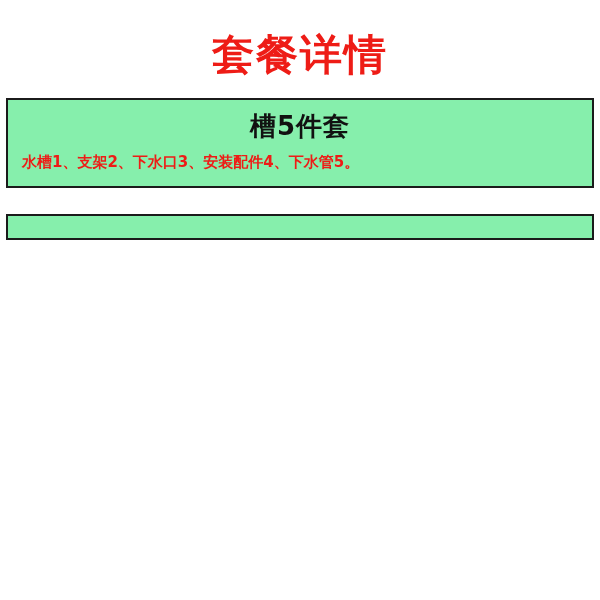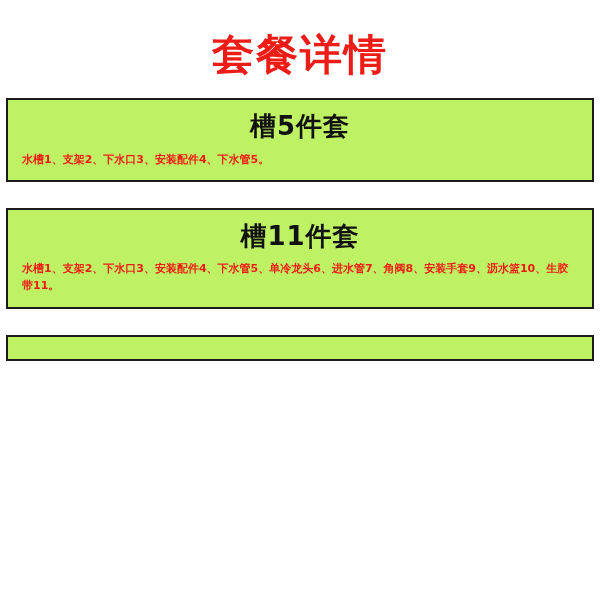--- a/index.html
+++ b/index.html
@@ -29,34 +29,34 @@
     margin: 0;
     padding-top: 30px;
     padding-bottom: 18px;
     line-height: 1.2;
   }
   .package-box {
     border: 2px solid #1b1b1b;
     box-sizing: border-box;
     margin: 0 6px 22px 6px;
     padding: 10px 8px 12px 8px;
-    background: #bef264;
+    background: #86efac;
   }
   .package-title {
     text-align: center;
     color: #111111;
     font-size: 26px;
     font-weight: bold;
     line-height: 1.25;
     margin: 0 0 8px 0;
     letter-spacing: 1px;
   }
   .package-items {
     color: #ee1c16;
-    font-size: 11px;
+    font-size: 15px;
     font-weight: bold;
     line-height: 1.55;
     margin: 0;
     padding: 0 6px;
     word-break: break-all;
   }
   .box-5 { margin-bottom: 26px; }
   .box-11 { margin-bottom: 26px; }
   .box-13 { margin-bottom: 0; }
 </style>
@@ -65,21 +65,17 @@
 
 <div class="page">
 
   <h1 class="main-title">套餐详情</h1>
 
   <div class="package-box box-5">
     <div class="package-title">槽5件套</div>
     <div class="package-items">水槽1、支架2、下水口3、安装配件4、下水管5。</div>
   </div>
 
-  <div class="package-box box-11">
-    <div class="package-title">槽11件套</div>
-    <div class="package-items">水槽1、支架2、下水口3、安装配件4、下水管5、单冷龙头6、进水管7、角阀8、安装手套9、沥水篮10、生胶带11。</div>
-  </div>
 
   <div class="package-box box-13">
   </div>
 
 </div>
 
 </body></html>

